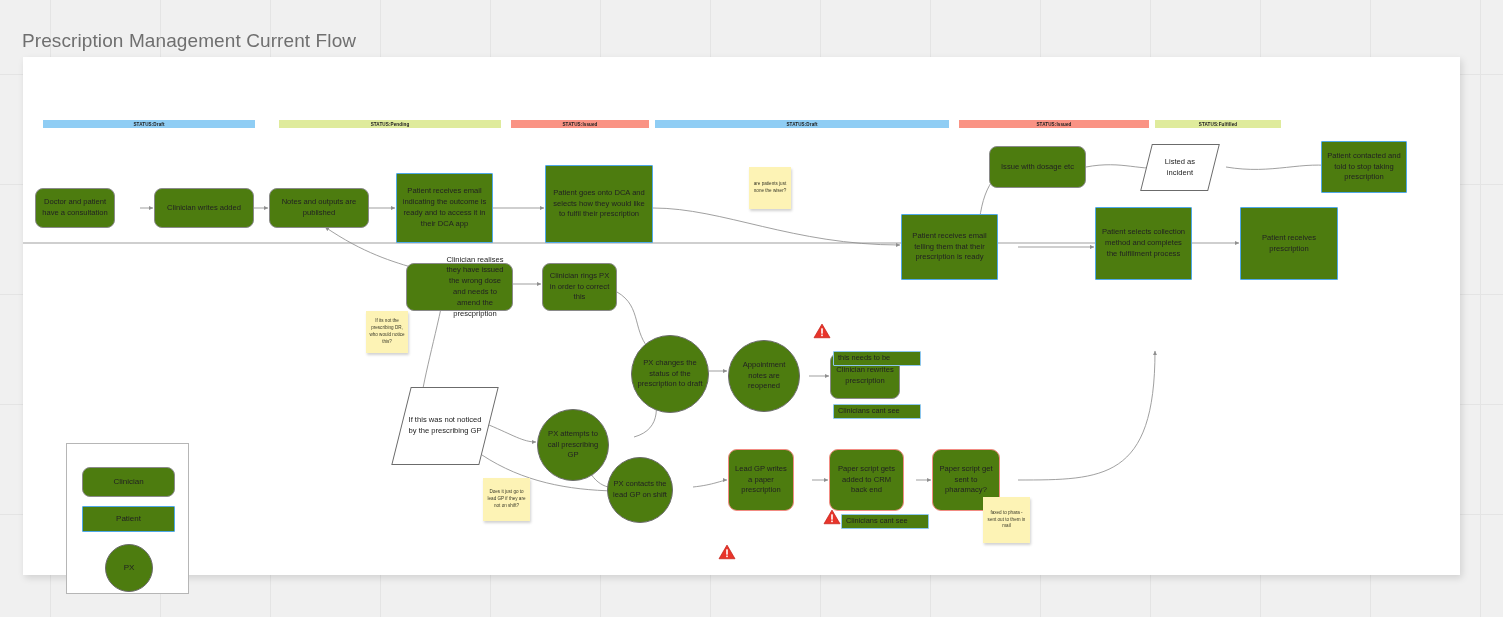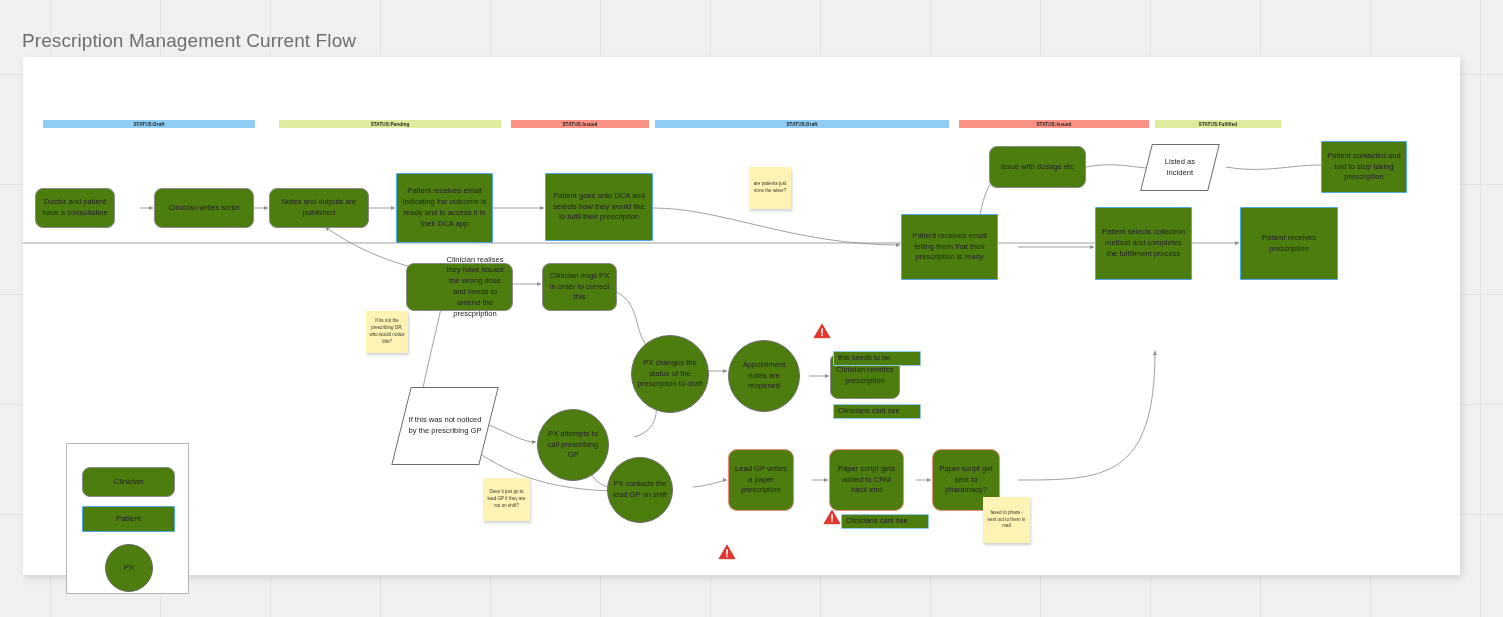--- a/index.html
+++ b/index.html
@@ -227,32 +227,32 @@
     </div>
     <div class="status-bar" style="left:1132px; top:63px; width:126px; background:#dfeb9c;">
       <span>STATUS:Fulfilled</span>
     </div>
 
     <div class="node clinician-box" style="left:12px; top:131px; width:80px; height:40px;">
       <span class="lbl">Doctor and patient have a consultation</span>
     </div>
 
     <div class="node clinician-box" style="left:131px; top:131px; width:100px; height:40px;">
-      <span class="lbl">Clinician writes script</span>
+      <span class="lbl">Clinician writes added</span>
     </div>
 
     <div class="node clinician-box" style="left:246px; top:131px; width:100px; height:40px;">
       <span class="lbl">Notes and outputs are published</span>
     </div>
 
     <div class="node patient-box" style="left:373px; top:116px; width:97px; height:70px;">
       <span class="lbl">Patient receives email indicating the outcome is ready and to access it in their DCA app</span>
     </div>
 
-    <div class="node patient-box" style="left:522px; top:116px; width:108px; height:68px;align-items:center;">
+    <div class="node patient-box" style="left:522px; top:108px; width:108px; height:78px;align-items:center;">
       <span class="lbl">Patient goes onto DCA and selects how they would like to fulfil their prescription</span>
     </div>
 
     <div class="node patient-box" style="left:878px; top:157px; width:97px; height:66px;">
       <span class="lbl">Patient receives email telling them that their prescription is ready</span>
     </div>
 
     <div class="node clinician-box" style="left:966px; top:89px; width:97px; height:42px;">
       <span class="lbl">Issue with dosage etc</span>
     </div>

